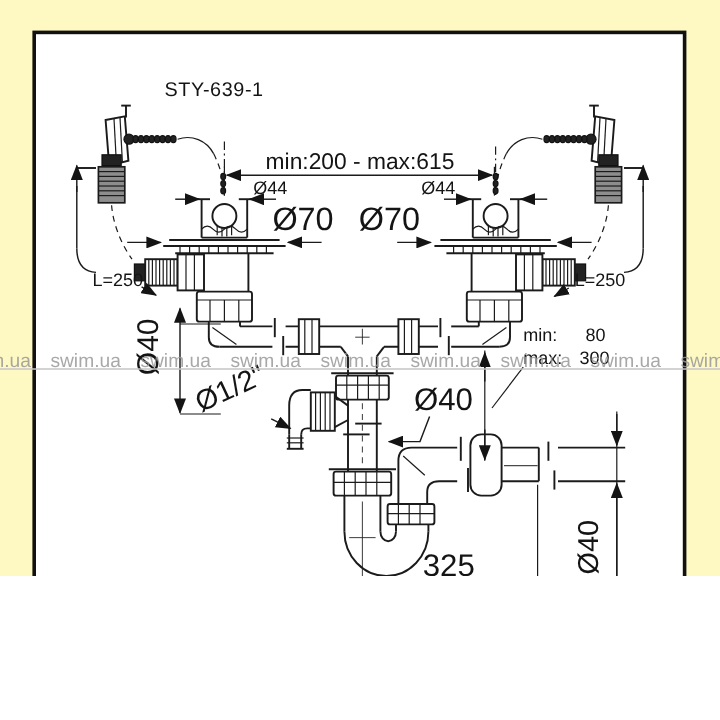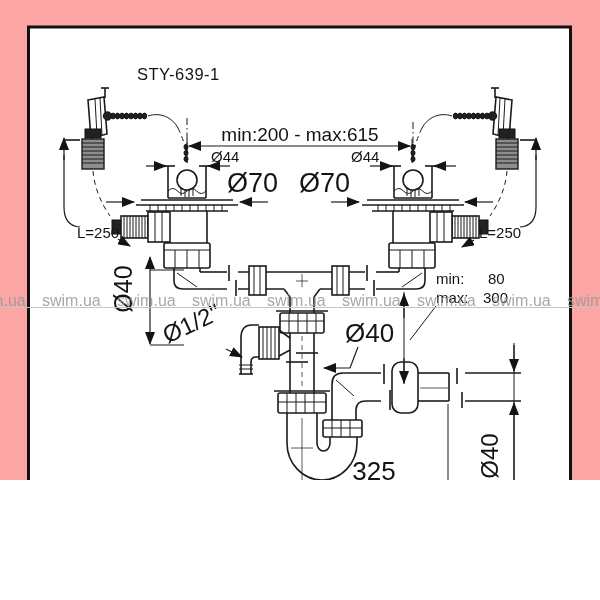--- a/index.html
+++ b/index.html
@@ -1,16 +1,16 @@
 <!DOCTYPE html>
 <html><head>
 <meta charset="utf-8">
 <style>
   html,body{margin:0;padding:0;background:#fff;}
-  #stage{position:relative;width:600px;height:480px;background:#fca5a5;overflow:hidden;}
+  #stage{position:relative;width:600px;height:480px;background:#fef9c3;overflow:hidden;}
   svg{position:absolute;left:0;top:0;}
   .s{stroke:#1b1b1b;fill:none;stroke-width:1.6;stroke-linecap:butt;}
   .thin{stroke:#1b1b1b;fill:none;stroke-width:1;}
   .dim{stroke:#1b1b1b;fill:none;stroke-width:1.2;}
   .cl{stroke:#1b1b1b;fill:none;stroke-width:.9;opacity:.8;}
   .dd{stroke-dasharray:7 3 1.5 3;}
   .dsh{stroke-dasharray:5 4;}
   .wfill{fill:#ffffff;}
   .dark{fill:#222;stroke:#111;stroke-width:1;}
   .hose{fill:#8d8d8d;stroke:#1b1b1b;stroke-width:1.4;}

